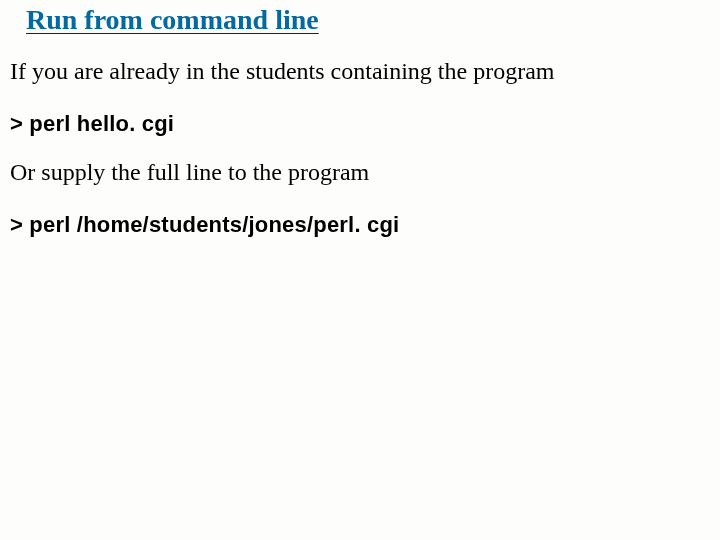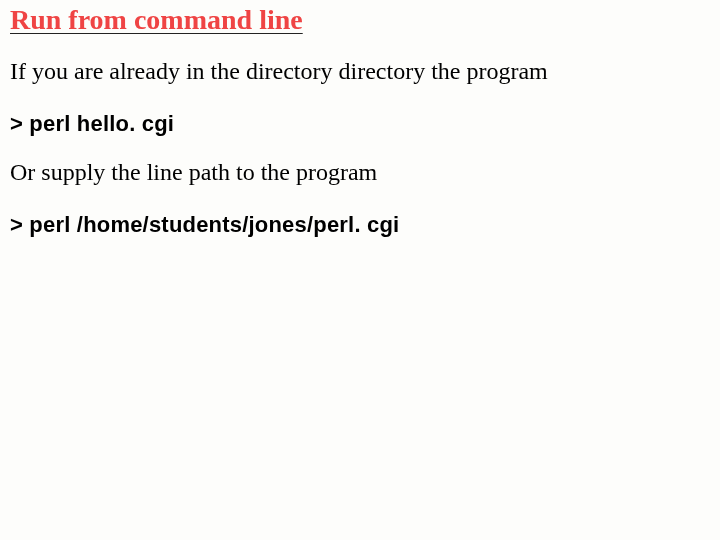--- a/index.html
+++ b/index.html
@@ -8,22 +8,22 @@
       width: 720px;
       height: 540px;
       box-sizing: border-box;
       background: #fdfdfb;
       font-family: "Times New Roman", Times, serif;
       color: #000;
     }
     .title {
       font-size: 28px;
       font-weight: bold;
-      color: #ef4444;
-      margin: 0 0 2px 0;
+      color: #0369a1;
+      margin: 0 0 2px 16px;
       text-decoration: underline;
       text-decoration-color: #222;
       text-decoration-thickness: 1px;
       text-underline-offset: 4px;
     }
     .body-text {
       font-size: 24px;
       margin: 22px 0 0 0;
     }
     .code-line {
@@ -32,19 +32,19 @@
       font-weight: bold;
       margin: 26px 0 0 0;
       letter-spacing: 0.2px;
     }
   </style>
 </head>
 <body>
 
 <h1 class="title">Run from command line</h1>
 
-<p class="body-text">If you are already in the directory directory the program</p>
+<p class="body-text">If you are already in the students containing the program</p>
 
 <p class="code-line">&gt; perl hello. cgi</p>
 
-<p class="body-text">Or supply the line path to the program</p>
+<p class="body-text">Or supply the full line to the program</p>
 
 <p class="code-line">&gt; perl /home/students/jones/perl. cgi</p>
 
 </body></html>

